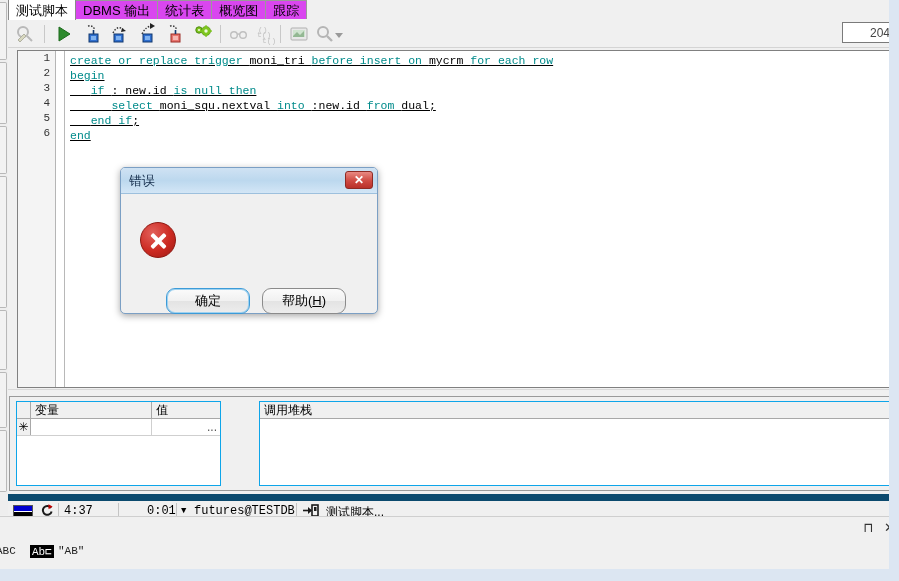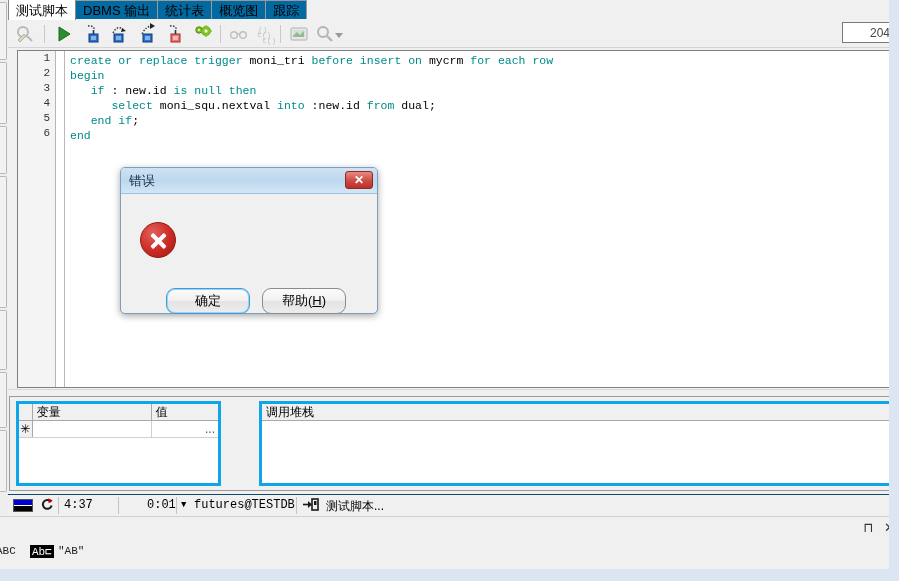--- a/index.html
+++ b/index.html
@@ -36,21 +36,21 @@
   .tabstrip {
     position: absolute; left: 0; top: 0; height: 20px; width: 891px;
     background: #f0f0f0;
     border-bottom: 1px solid #a0a0a0;
   }
   .tab {
     position: relative; float: left; height: 19px;
     padding: 1px 7px 0 7px;
     margin-right: -1px;
     box-sizing: border-box;
-    background: #0369a1;
+    background: #d946ef;
     border: 1px solid #9a9a9a;
     border-bottom: none;
     font-size: 13px;
     line-height: 17px;
     white-space: nowrap;
     color: #000;
   }
   .tab.active {
     background: #ffffff;
     height: 21px;
@@ -108,41 +108,41 @@
     position: absolute; left: 39px; top: 0; width: 8px; height: 100%;
     background: #ffffff; border-right: 1px solid #b8b8b8;
     box-sizing: border-box;
   }
   .code {
     position: absolute; left: 52px; top: 2px; right: 2px;
     font-family: "Liberation Mono", monospace;
     font-size: 11.5px;
     white-space: pre;
   }
-  .code-line { height: 15px; line-height: 15px; }
+  .code-line { height: 15px; line-height: 15px; text-decoration: underline; }
   .kw  { color: #008b8b; }
   .id  { color: #000000; }
 
   
   .splitter {
     position: absolute; left: 8px; top: 389px; width: 891px; height: 6px;
     background: #f0f0f0; border-top: 1px solid #d8d8d8;
   }
 
   
   .lower {
     position: absolute; left: 9px; top: 396px; width: 881px; height: 95px;
     background: #f0f0f0;
     border: 1px solid #9a9a9a;
     box-sizing: border-box;
   }
   .grid {
     position: absolute; top: 4px; height: 85px;
     background: #ffffff;
-    border: 3px solid #0ea5e9;
+    border: 1px solid #0ea5e9;
     box-sizing: border-box;
   }
   .grid-vars  { left: 6px;  width: 205px; }
   .grid-stack { left: 217px; width: 656px; margin-left: 32px; }
   .ghead {
     height: 16px; line-height: 16px;
     background: #f0f0f0;
     border-bottom: 1px solid #a8a8a8;
     font-size: 12px;
     display: flex;
@@ -172,21 +172,21 @@
   .gr-var { width: 122px; border-right: 1px solid #cfcfcf; box-sizing: border-box; }
   .gr-val {
     width: 68px; box-sizing: border-box;
     text-align: right; padding-right: 3px; color: #555;
   }
 
   
   .statusbar {
     position: absolute; left: 8px; top: 494px; width: 891px; height: 21px;
     background: #f0f0f0;
-    border-top: 1px solid #0c4a6e;
+    border-top: 7px solid #0c4a6e;
     font-family: "Liberation Mono", monospace;
     font-size: 12px;
   }
   .sb-sep {
     position: absolute; top: 2px; width: 1px; height: 17px; background: #c4c4c4;
   }
   .sb-text { position: absolute; top: 3px; white-space: nowrap; }
   .flag-icon {
     position: absolute; left: 5px; top: 4px; width: 20px; height: 13px;
     background: linear-gradient(to bottom, #0000d0 0%, #0000d0 48%, #ffffff 48%, #ffffff 56%, #000000 56%, #000000 100%);

